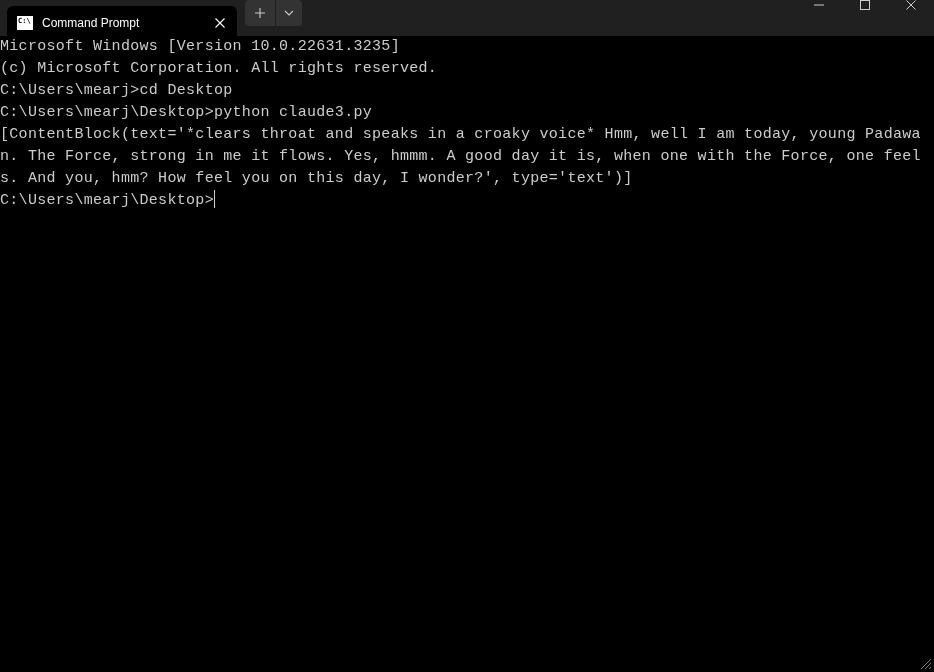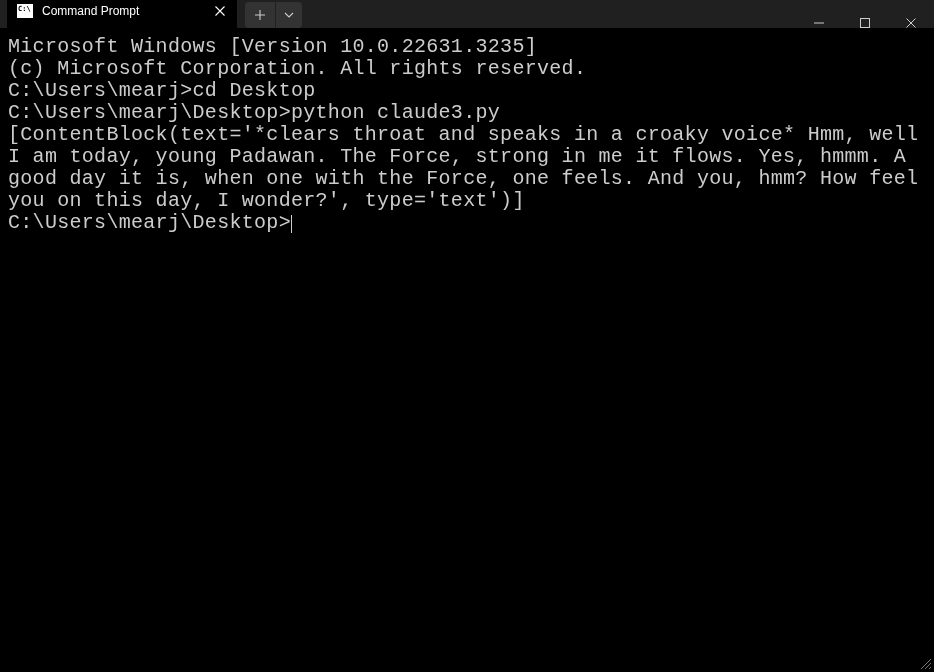--- a/index.html
+++ b/index.html
@@ -9,24 +9,24 @@
     }
     body {
       width: 934px;
       height: 672px;
       background: #000;
       font-family: Consolas, 'Courier New', monospace;
       overflow: hidden;
       position: relative;
     }
     .titlebar {
-      height: 28px;
+      height: 36px;
       background: #202020;
       display: flex;
-      align-items: flex-end;
+      align-items: flex-start;
       user-select: none;
     }
     .tab {
       display: flex;
       align-items: center;
       background: #000;
       border-radius: 6px 6px 0 0;
       margin-top: 6px;
       margin-left: 7px;
       padding-left: 10px;
@@ -102,23 +102,23 @@
     }
     .win-btn {
       width: 46px;
       display: flex;
       align-items: center;
       justify-content: center;
       color: #ccc;
       cursor: pointer;
     }
     .terminal {
-      padding: 8px;
+      padding: 0;
       color: #ccc;
-      font-size: 20px;
+      font-size: 15px;
       line-height: 22px;
       white-space: pre-wrap;
       word-break: break-all;
       letter-spacing: 0.3px;
     }
     .terminal .line {
       display: block;
     }
     .cursor {
       display: inline-block;

